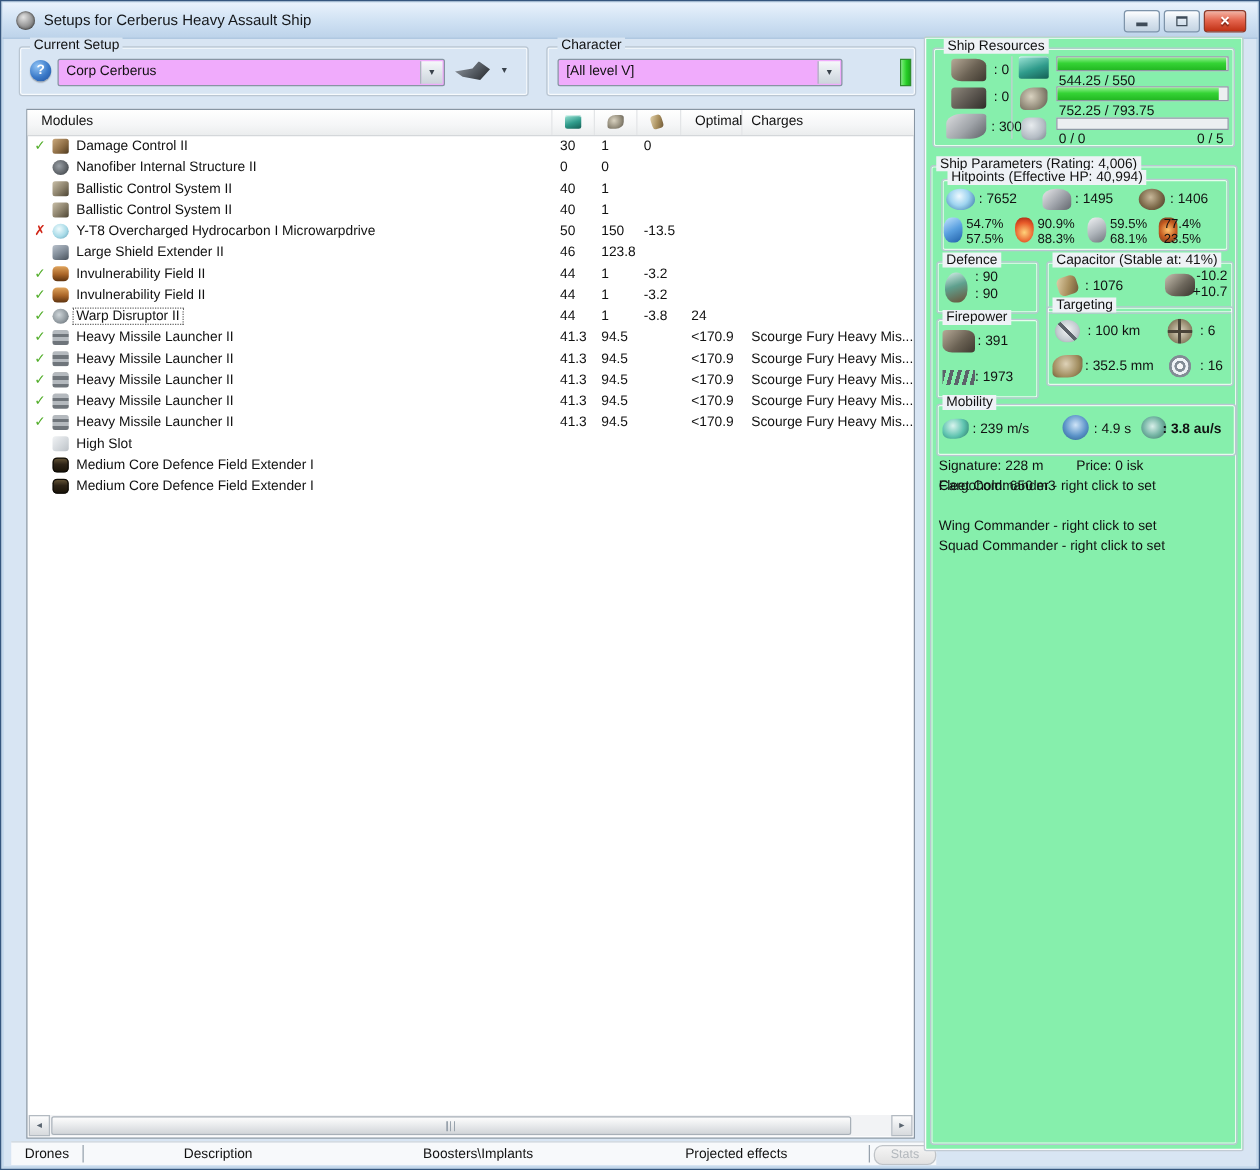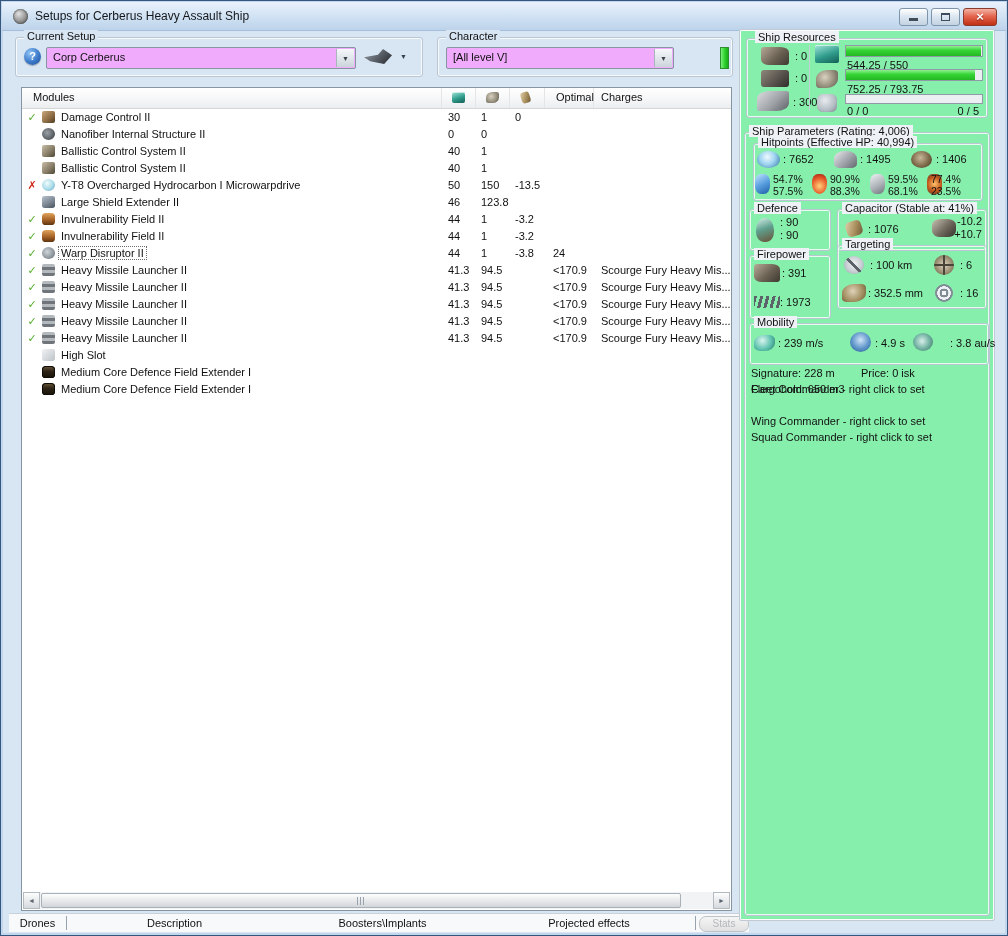--- a/index.html
+++ b/index.html
@@ -458,21 +458,21 @@
         <span class="hp-row-item" style="left:122px;top:41px;">: 16</span>
       </div>
 
       <div class="gbox gray" style="left:4px;top:190px;width:240px;height:42px;">
         <span class="glabel" style="left:4px;">Mobility</span>
         <span class="ricon speed-icon" style="left:4px;top:11px;width:21px;height:16px;"></span>
         <span class="hp-row-item" style="left:28px;top:13px;">: 239 m/s</span>
         <span class="ricon align-icon" style="left:100px;top:8px;width:21px;height:20px;"></span>
         <span class="hp-row-item" style="left:125px;top:13px;">: 4.9 s</span>
         <span class="ricon warp-icon" style="left:163px;top:9px;width:20px;height:18px;"></span>
-        <span class="hp-row-item" style="left:200px;top:13px;">: 3.8 au/s</span>
+        <span class="hp-row-item" style="left:180px;top:13px;font-weight:bold;">: 3.8 au/s</span>
       </div>
 
       <span class="info-line" style="left:6px;top:234px;">Signature: 228 m</span>
       <span class="info-line" style="left:116px;top:234px;">Price: 0 isk</span>
       <span class="info-line" style="left:6px;top:250px;">Cargohold: 650 m3</span>
       <span class="info-line" style="left:6px;top:250px;">Fleet Commander - right click to set</span>
       <span class="info-line" style="left:6px;top:282px;">Wing Commander - right click to set</span>
       <span class="info-line" style="left:6px;top:298px;">Squad Commander - right click to set</span>
     </div>
   </div>

